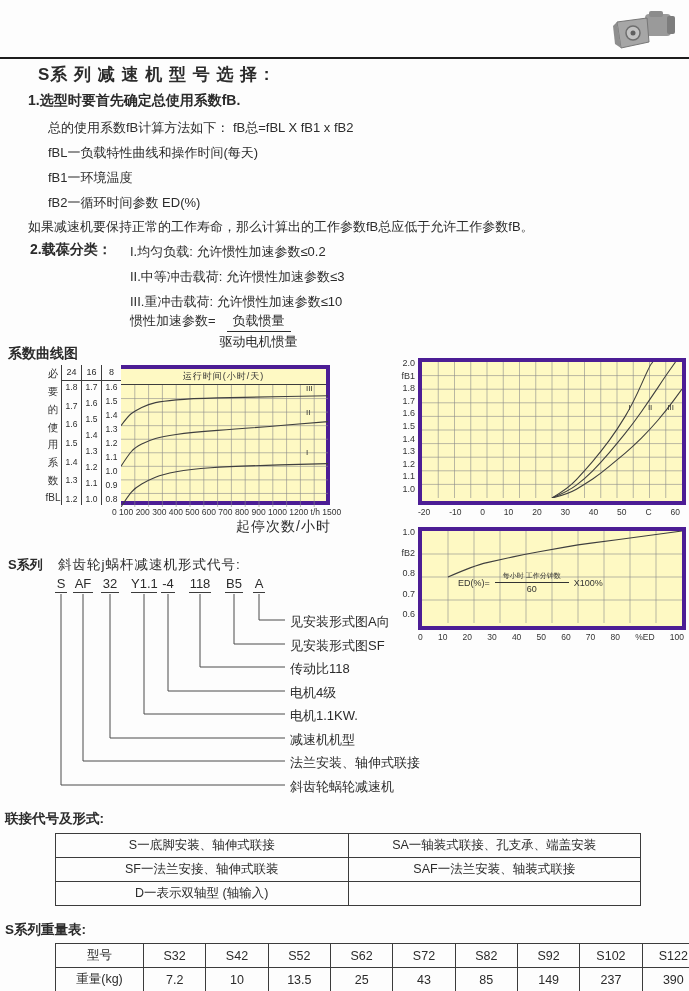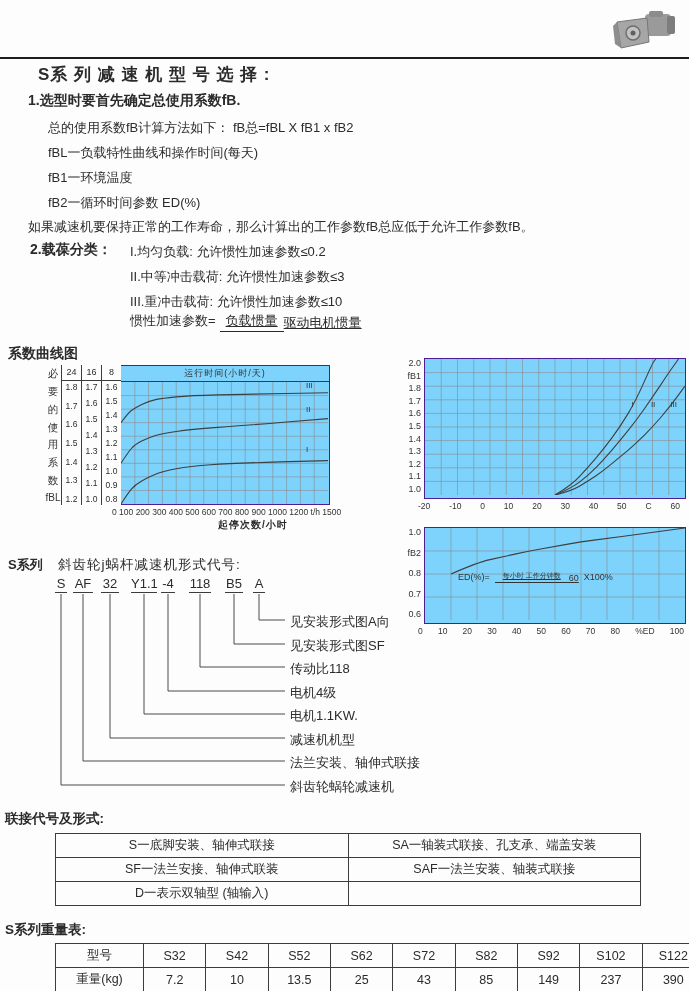--- a/index.html
+++ b/index.html
@@ -14,38 +14,38 @@
   }
   .abs { position:absolute; }
   .bold { font-weight:bold; }
   .rule { background:#1d1d1d; }
   .hrow { display:flex; flex-direction:row; justify-content:space-between; }
 
   
   .chart { display:flex; }
   .ylab-col { display:flex; flex-direction:column; justify-content:space-between;
               align-items:flex-end; font-size:9px; color:#333; padding-right:3px; }
-  .plot-box { border:1px solid #4c1d95; background:#7dd3fc; }
+  .plot-box { border:4px solid #4c1d95; background:#fef9c3; }
   .plot-header { border-bottom:1px solid #3c3c3c; text-align:center; font-size:9px;
                  line-height:15px; height:16px; color:#333; letter-spacing:1px; }
   svg .grid { stroke:#8a8a8a; stroke-width:0.6; }
   svg .curve { stroke:#3f3f3f; stroke-width:1.1; fill:none; }
   svg .curve-label { font-size:8px; fill:#333; font-family:"Liberation Sans",sans-serif; }
   .xticks { font-size:8.5px; color:#333; }
   .duty-col { border-left:1px solid #3c3c3c; display:flex; flex-direction:column; }
   .duty-head { height:16px; border-bottom:1px solid #3c3c3c; text-align:center;
                font-size:9px; line-height:15px; }
   .duty-ticks { flex:1; display:flex; flex-direction:column; justify-content:space-between;
                 align-items:center; font-size:8.5px; padding:1px 0; }
   .fbl-axis { display:flex; flex-direction:column; justify-content:space-between;
               align-items:center; font-size:10.5px; color:#333; padding:2px 0; }
 
   
-  .frac { display:inline-flex; flex-direction:row; align-items:center;
-          vertical-align:middle; margin:0 4px;text-decoration:underline; }
+  .frac { display:inline-flex; flex-direction:column; align-items:center;
+          vertical-align:middle; margin:0 4px; }
   .frac .num { border-bottom:1px solid #2b2b2b; padding:0 6px 1px; }
   .frac .den { padding-top:1px; }
 
   
   .token { position:absolute; text-align:center; border-bottom:1px solid #3c3c3c;
            font-size:13px; padding-bottom:1px; }
   .callout-label { position:absolute; left:290px; font-size:13px; white-space:nowrap; }
 
   
   table { border-collapse:collapse; width:100%; table-layout:fixed; }
@@ -175,21 +175,21 @@
         <path d="M0,40.7 Q6.9,31.2 10.4,28.5 Q13.8,25.8 20.7,22.4 Q27.6,19 34.5,17.6 Q41.4,16.3 55.2,14.9 Q69,13.6 96.6,12.9 Q124.2,12.2 165.6,11.5 L207,10.8" class="curve"></path>
         <text x="184.92" y="6.099999999999994" class="curve-label">III</text>
         <path d="M0,81.3 Q6.9,70.5 10.4,66.5 Q13.8,62.4 20.7,59.0 Q27.6,55.6 34.5,53.5 Q41.4,51.5 55.2,49.5 Q69,47.4 96.6,45.4 Q124.2,43.4 165.6,40.0 L207,36.6" class="curve"></path>
         <text x="184.92" y="29.822222222222223" class="curve-label">II</text>
         <path d="M0,122 Q6.9,111.2 10.4,107.1 Q13.8,103 20.7,99.0 Q27.6,94.9 34.5,92.2 Q41.4,89.5 55.2,86.8 Q69,84 89.7,82.7 Q110.4,81.3 158.7,79.9 L207,78.6" class="curve"></path>
         <text x="184.92" y="70.4888888888889" class="curve-label">I</text>
       </svg>
   </div>
 </div>
 <div class="abs xticks" style="left:112px; top:507px; width:230px;">0 100  200 300  400 500  600 700 800  900 1000    1200  t/h    1500</div>
-<div class="abs" style="left:218px; top:518px; font-size:10px; letter-spacing:1px;font-weight:bold;">起停次数/小时</div>
+<div class="abs" style="left:236px; top:518px; font-size:14px; letter-spacing:1px;">起停次数/小时</div>
 
 <div class="abs" style="left:398px; top:358px; width:288px;">
   <div class="chart">
     <div class="ylab-col" style="width:26px; height:136px;">
         <span>2.0</span>
         <span>fB1</span>
         <span>1.8</span>
         <span>1.7</span>
         <span>1.6</span>
         <span>1.5</span>

